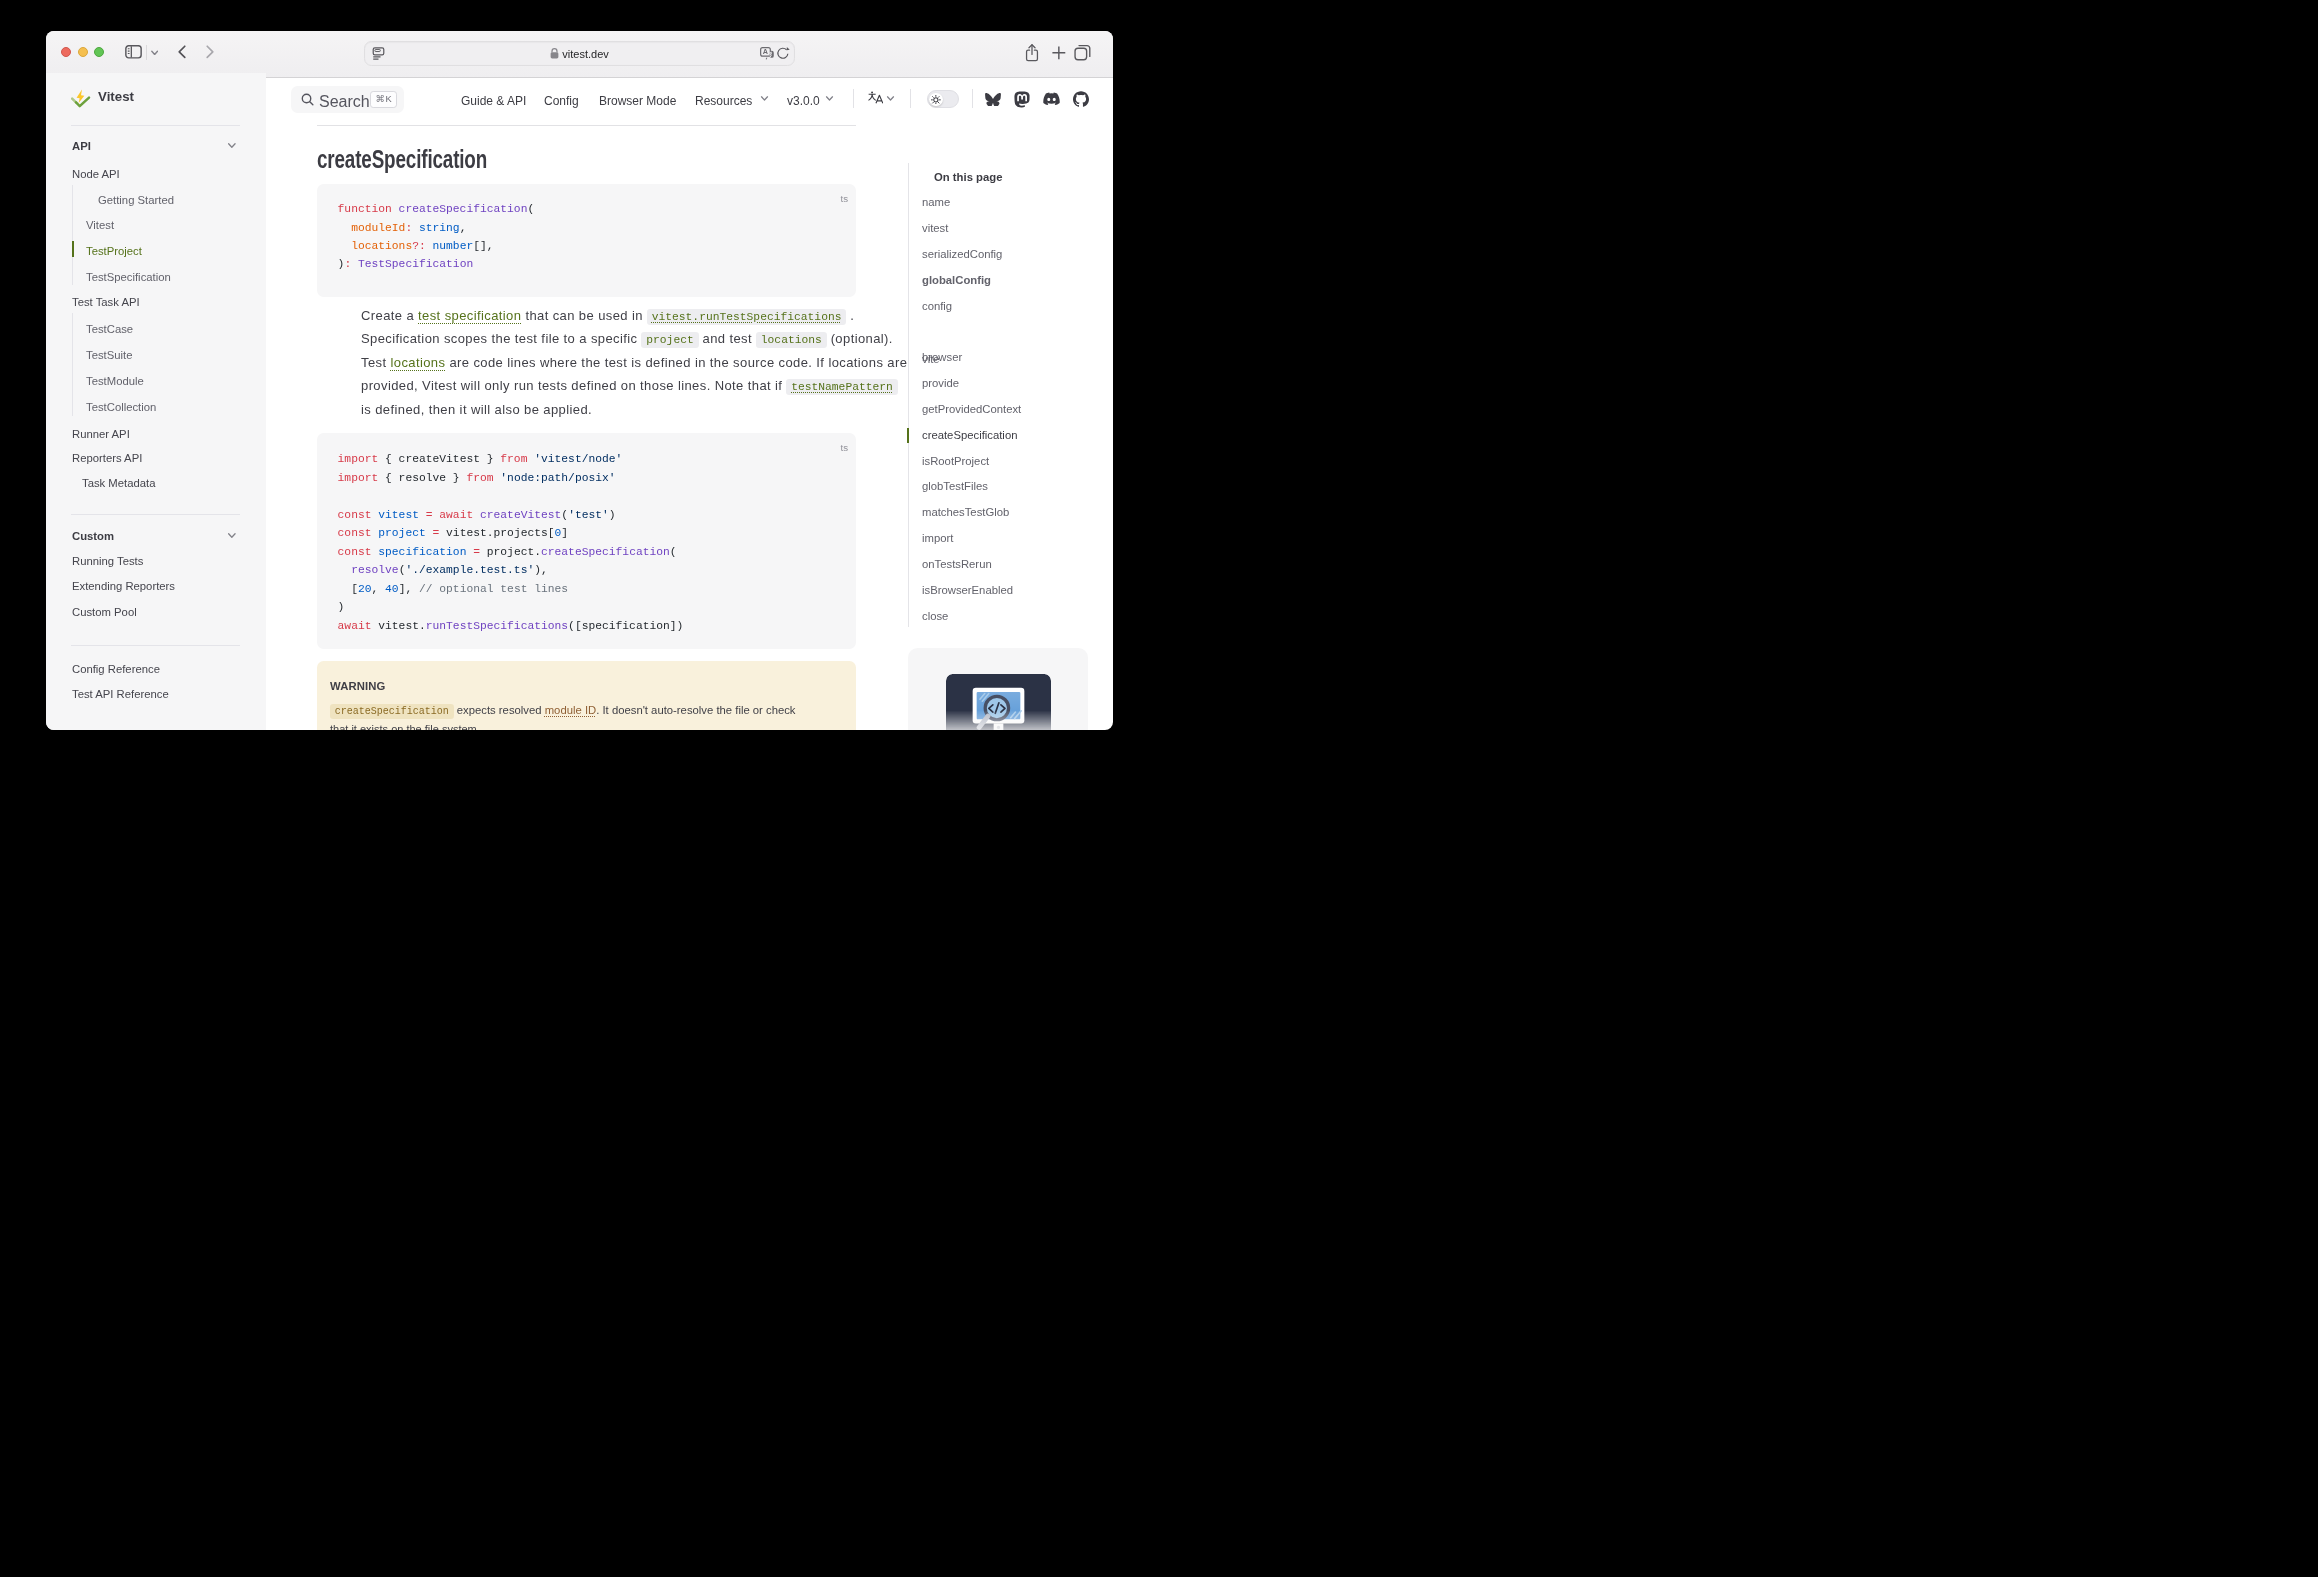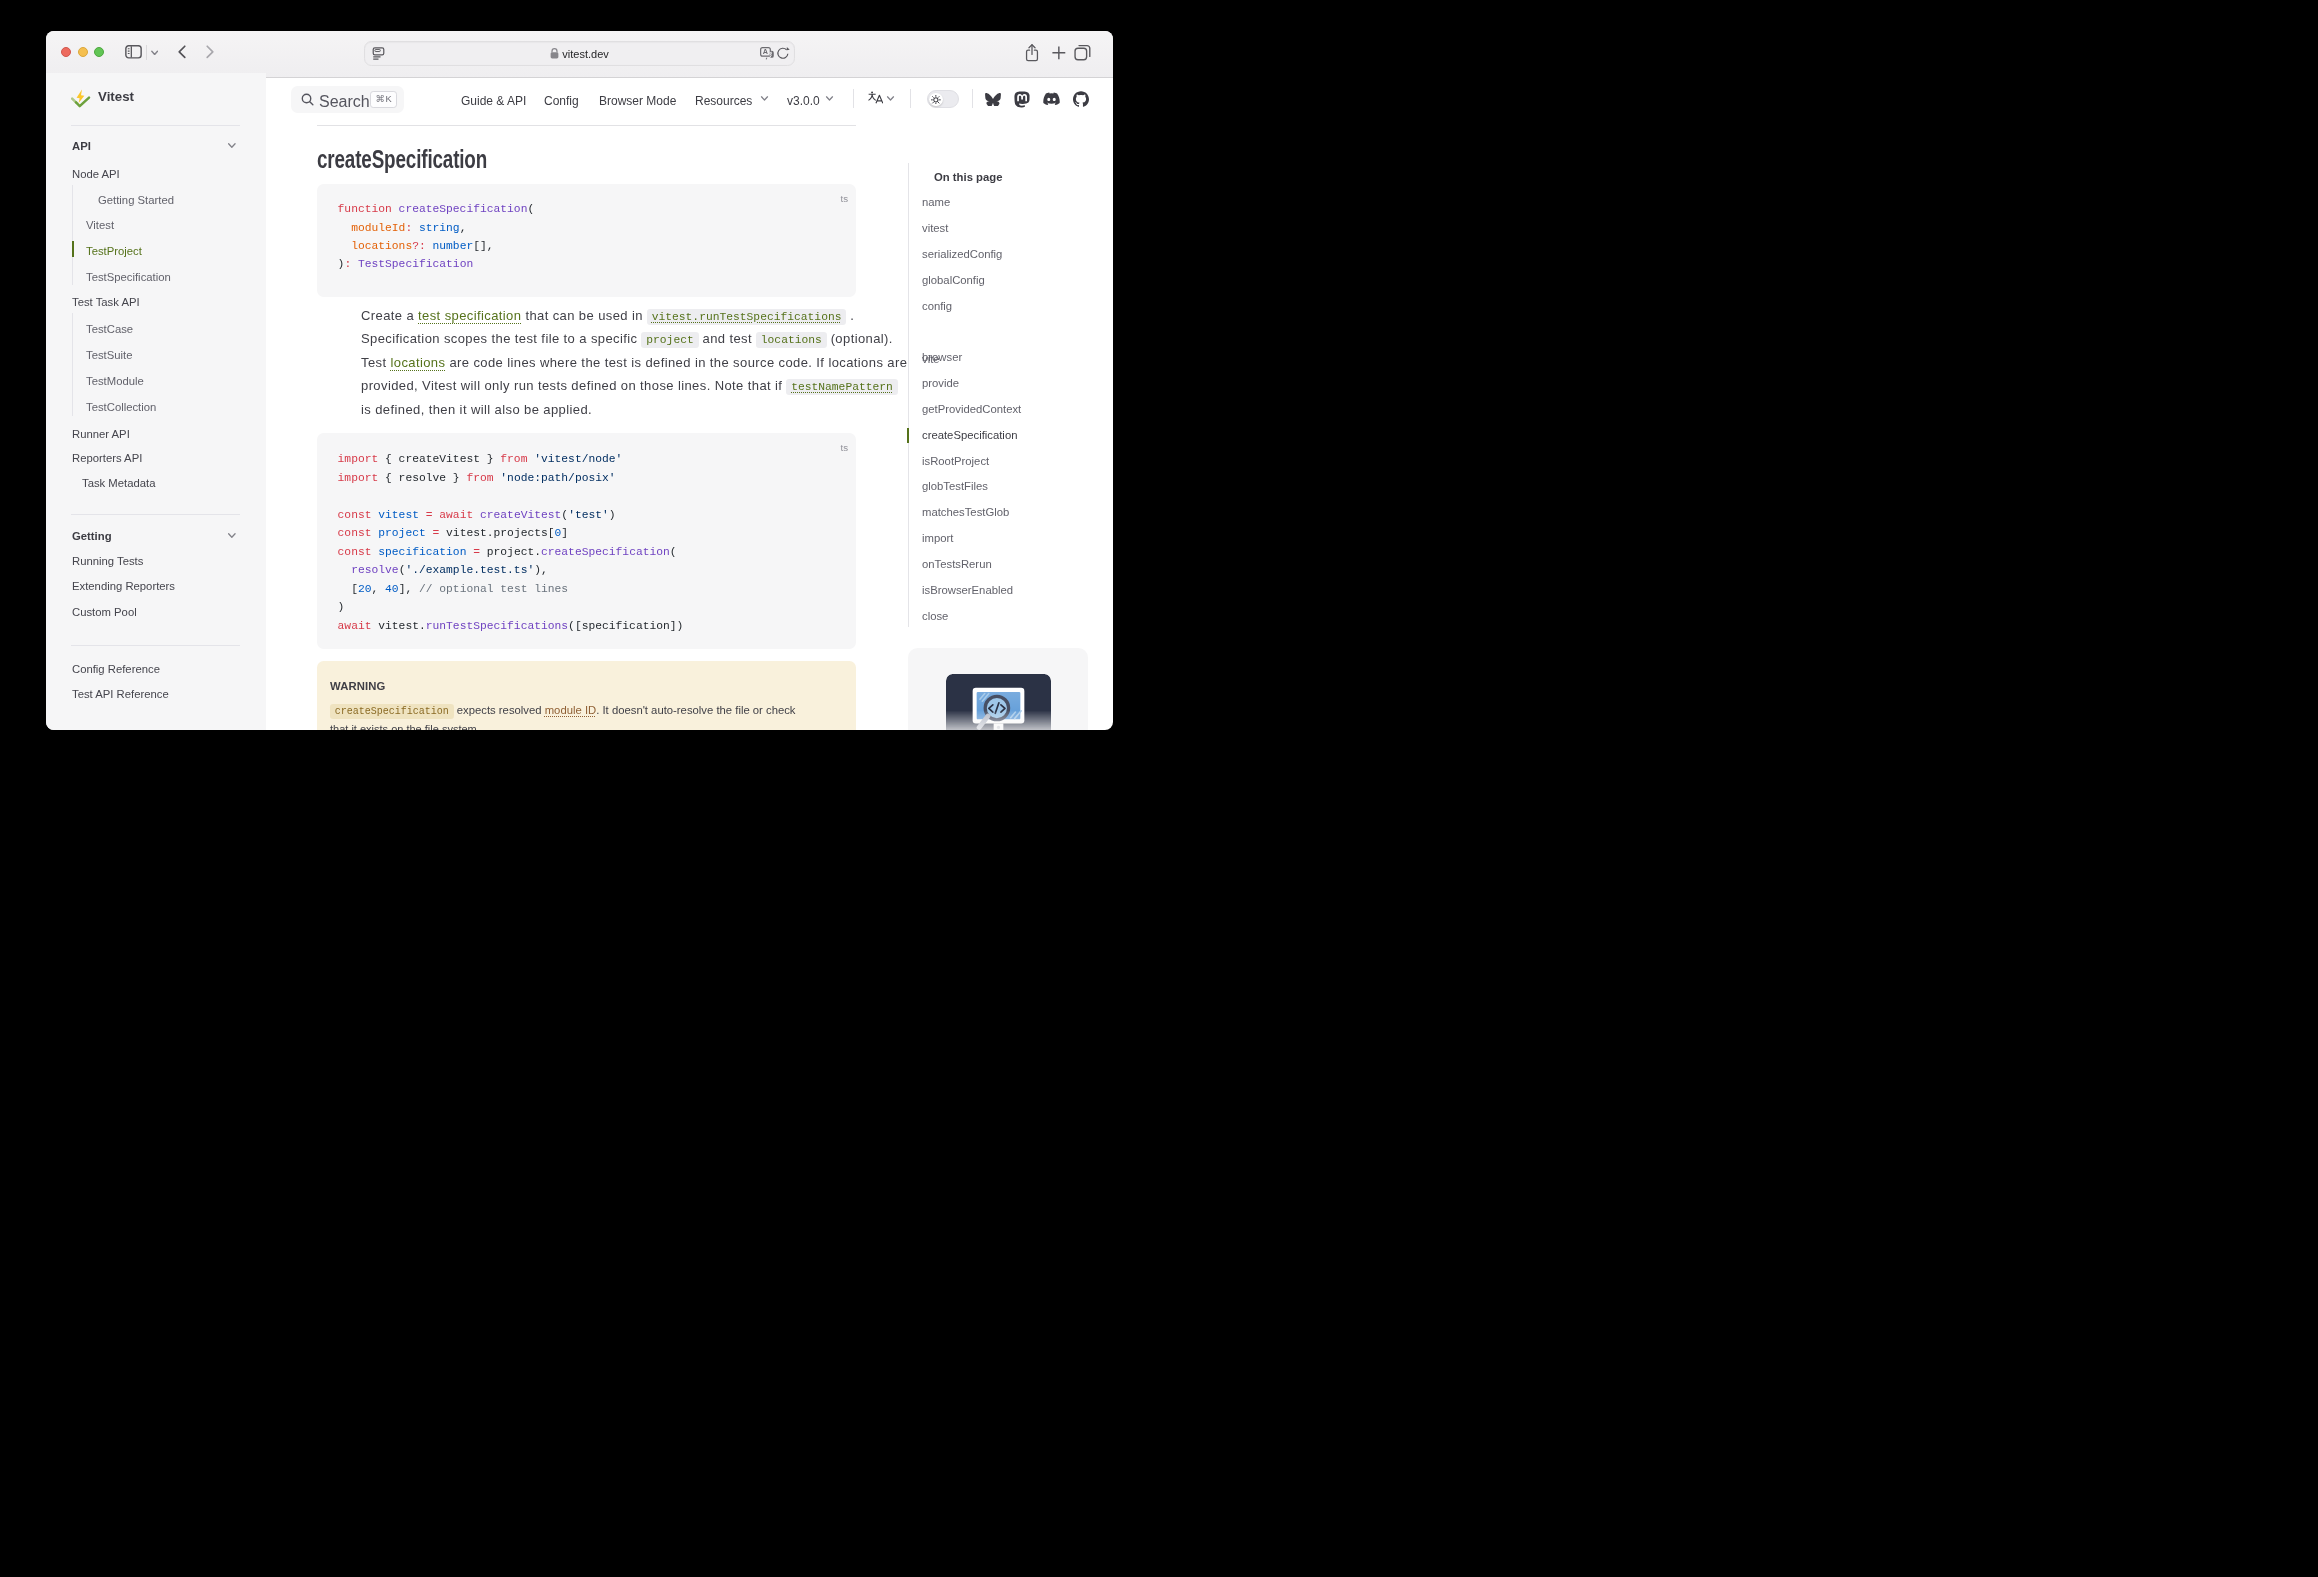--- a/index.html
+++ b/index.html
@@ -145,21 +145,21 @@
         <div class="sitem ind act" style="top:165px; padding-left:40px;">TestProject</div>
         <div class="sitem ind" style="top:191px; padding-left:40px;">TestSpecification</div>
         <div class="sitem dark" style="top:216px; padding-left:26px;">Test Task API</div>
         <div class="sitem ind" style="top:243px; padding-left:40px;">TestCase</div>
         <div class="sitem ind" style="top:269px; padding-left:40px;">TestSuite</div>
         <div class="sitem ind" style="top:295px; padding-left:40px;">TestModule</div>
         <div class="sitem ind" style="top:321px; padding-left:40px;">TestCollection</div>
         <div class="sitem dark" style="top:348px; padding-left:26px;">Runner API</div>
         <div class="sitem dark" style="top:372px; padding-left:26px;">Reporters API</div>
         <div class="sitem dark" style="top:397px; padding-left:36px;">Task Metadata</div>
-        <div class="sitem t1" style="top:450px; padding-left:26px;">Getting</div>
+        <div class="sitem t1" style="top:450px; padding-left:26px;">Custom</div>
         <div class="sitem dark" style="top:475px; padding-left:26px;">Running Tests</div>
         <div class="sitem dark" style="top:500px; padding-left:26px;">Extending Reporters</div>
         <div class="sitem dark" style="top:526px; padding-left:26px;">Custom Pool</div>
         <div class="sitem dark" style="top:583px; padding-left:26px;">Config Reference</div>
         <div class="sitem dark" style="top:608px; padding-left:26px;">Test API Reference</div>
       </div>
 
     <svg class="abs" style="left:181px; top:69px;" width="9.7" height="7.3" viewBox="0 0 12 9">
       <polyline points="2,2.2 6,6.5 10,2.2" fill="none" stroke="#828289" stroke-width="1.6" stroke-linecap="round" stroke-linejoin="round"></polyline>
     </svg>
@@ -272,21 +272,21 @@
   </div>
 
   <div id="aside">
     <div class="abs" style="left:862px; top:132px; width:0.8px; height:464px; background:#e4e4e8;"></div>
     <div class="abs" style="left:861px; top:397px; width:2px; height:14.5px; background:#55721a;"></div>
     <div class="abs" style="left:876px; top:140px; font-size:11.3px; font-weight:700; color:#3c3c43;margin-left:12px;">On this page</div>
     <div id="olist">
         <div class="oitem" style="top:158px;">name</div>
         <div class="oitem" style="top:184px;">vitest</div>
         <div class="oitem" style="top:210px;">serializedConfig</div>
-        <div class="oitem" style="top:236px;">globalConfig</div>
+        <div class="oitem" style="top:236px;font-weight:bold;">globalConfig</div>
         <div class="oitem" style="top:262px;">config</div>
         <div class="oitem" style="top:287px;margin-top:28px;">vite</div>
         <div class="oitem" style="top:313px;">browser</div>
         <div class="oitem" style="top:339px;">provide</div>
         <div class="oitem" style="top:365px;">getProvidedContext</div>
         <div class="oitem act" style="top:391px;">createSpecification</div>
         <div class="oitem" style="top:417px;">isRootProject</div>
         <div class="oitem" style="top:442px;">globTestFiles</div>
         <div class="oitem" style="top:468px;">matchesTestGlob</div>
         <div class="oitem" style="top:494px;">import</div>

